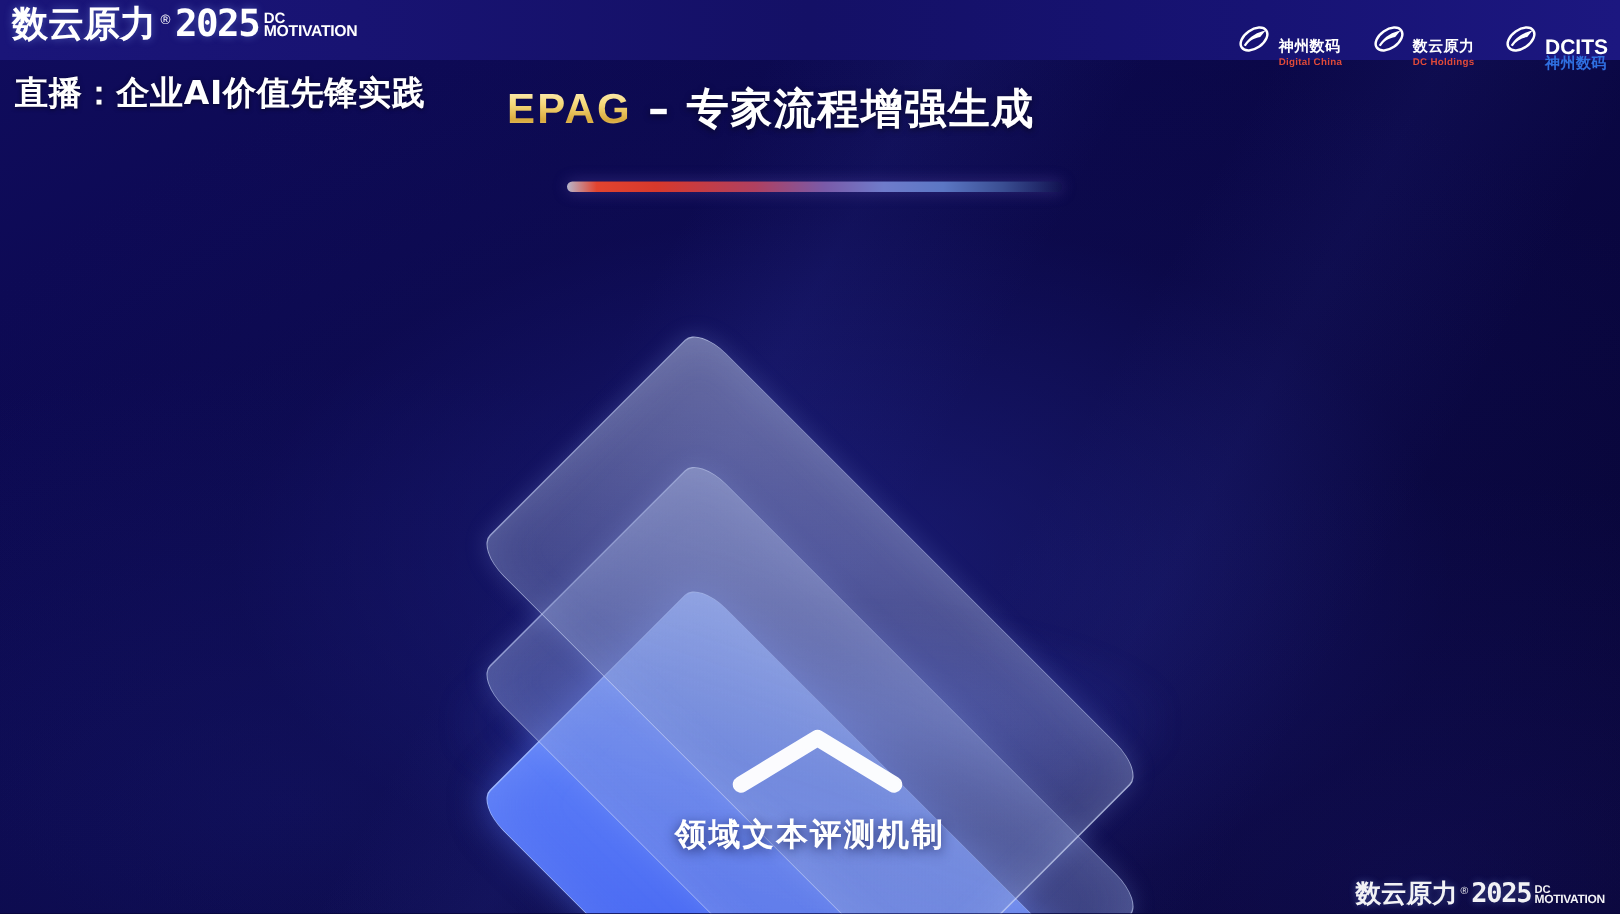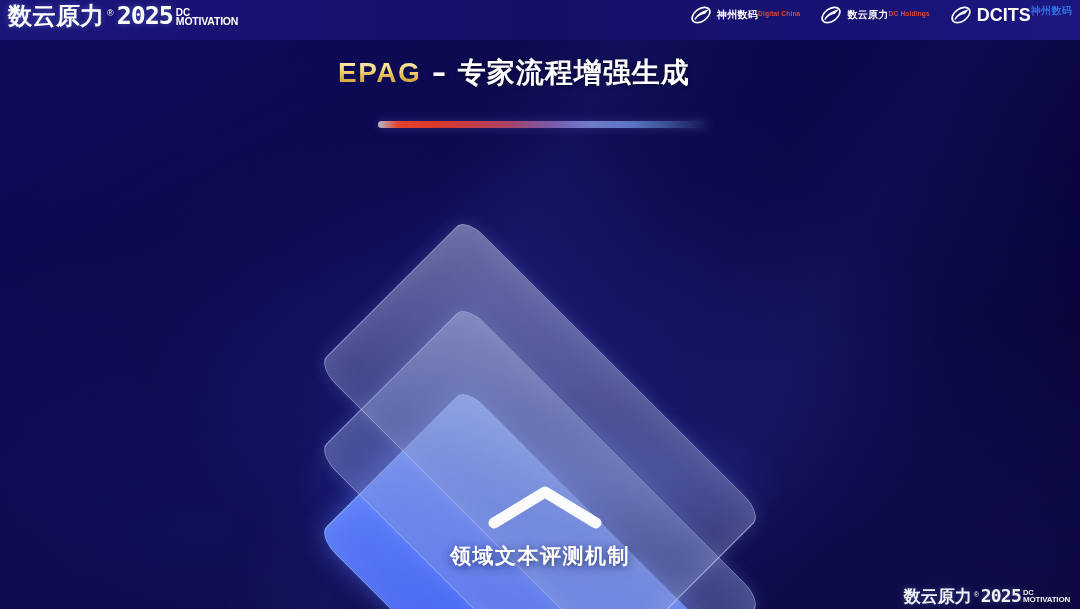--- a/index.html
+++ b/index.html
@@ -54,26 +54,26 @@
     text-shadow:0 0 6px rgba(140,170,255,0.40);
   }
   .brand-dcm { display:flex; flex-direction:column; line-height:0.95; margin-left:0px; padding-bottom:1px; }
   .brand-dc { font-size:10px; font-weight:bold; letter-spacing:0px; color:#fff; }
   .brand-mot { font-size:10.5px; font-weight:bold; letter-spacing:-0.2px; color:#fff; }
 
   
   .partners { position:absolute; right:8px; top:4px; display:flex; gap:20px; align-items:center; }
   .partner { display:flex; align-items:center; gap:5px; }
   .p-mark { width:22px; height:22px; flex:0 0 22px; }
-  .p-txt { display:flex; flex-direction:row; line-height:1.08; }
+  .p-txt { display:flex; flex-direction:column; line-height:1.08;margin-top:20px; }
   .p-cn { font-size:10px; font-weight:bold; color:#ffffff; letter-spacing:0.3px;
           font-family:"DejaVu Sans","Liberation Sans",sans-serif; }
   .p-cn.blue { color:#2f6fe0; }
   .p-en { font-size:6.5px; font-weight:bold; color:#e04a3a; letter-spacing:0.2px; }
-  .p-en.lat { font-size:18px; color:#ffffff; letter-spacing:0px; line-height:1; }
+  .p-en.lat { font-size:14px; color:#ffffff; letter-spacing:0px; line-height:1; }
 
   
   .live-line {
     position:absolute; left:10px; top:47px; z-index:6;
     font-size:22px; font-weight:bold; color:#ffffff;
     font-family:"DejaVu Sans","Liberation Sans",sans-serif;
     letter-spacing:0.5px;
     text-shadow:0 1px 3px rgba(0,0,0,0.55);
   }
 
@@ -247,20 +247,21 @@
         </svg>
         <span class="p-txt">
           <span class="p-en lat">DCITS</span>
           <span class="p-cn blue">神州数码</span>
         </span>
       </div>
 
     </div>
   </div>
 
+  <div class="live-line">直播：企业AI价值先锋实践</div>
 
   <div class="title-cn">
     <span class="title-epag">EPAG</span><span class="title-rest"> – </span><span class="title-rest">专家流程增强生成</span>
   </div>
 
   <div class="divider"></div>
 
 
   <div class="stack">
 

